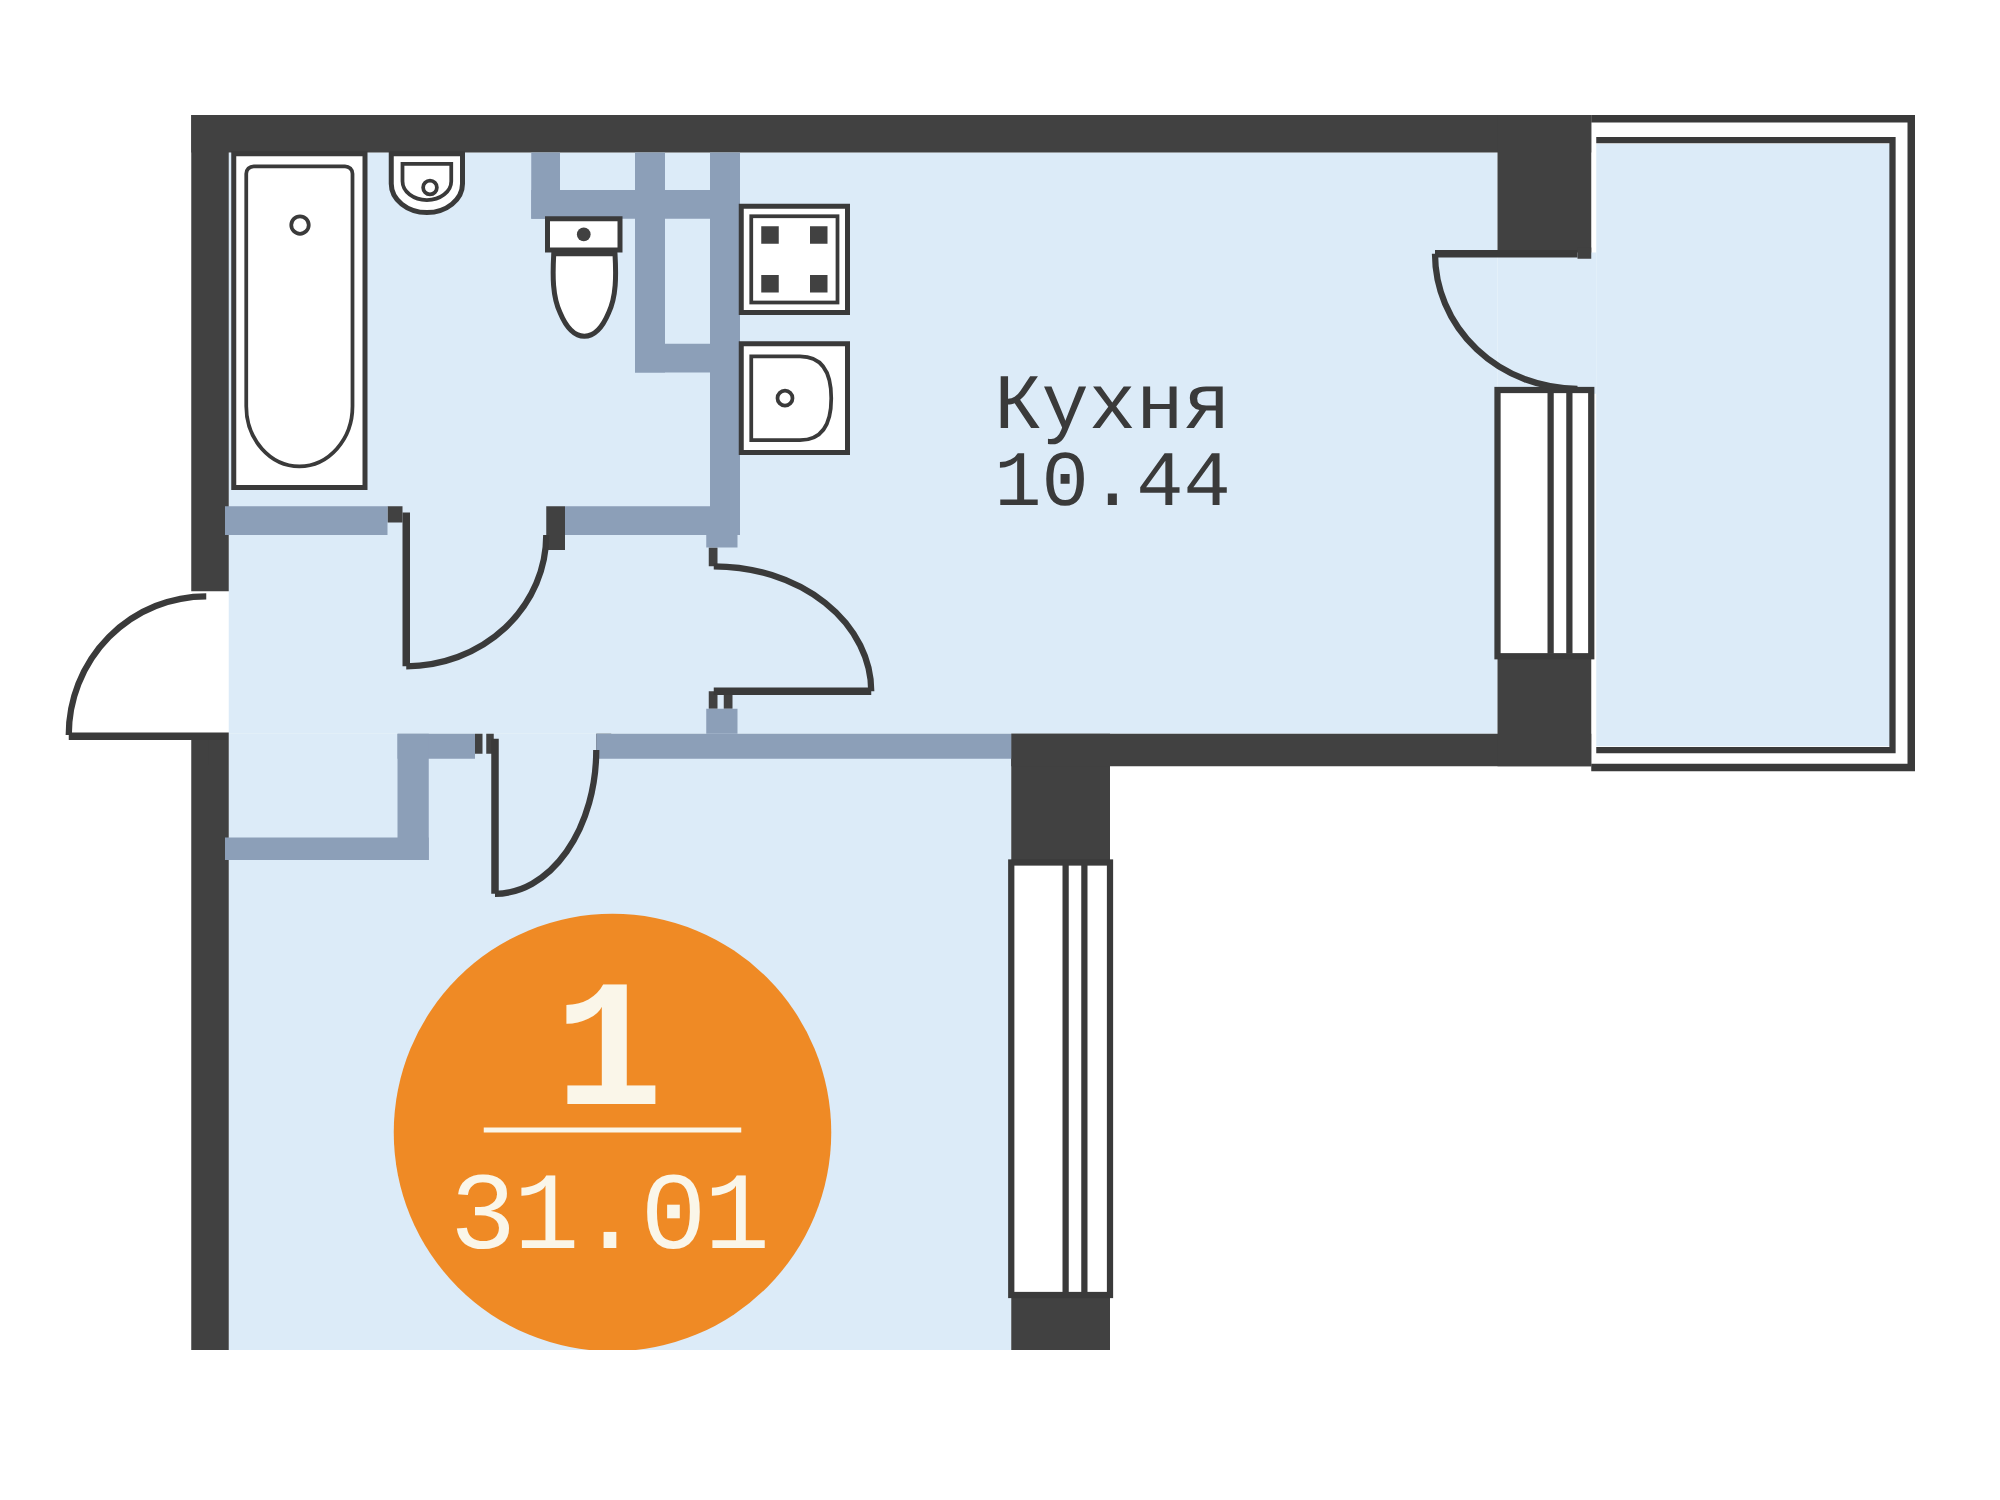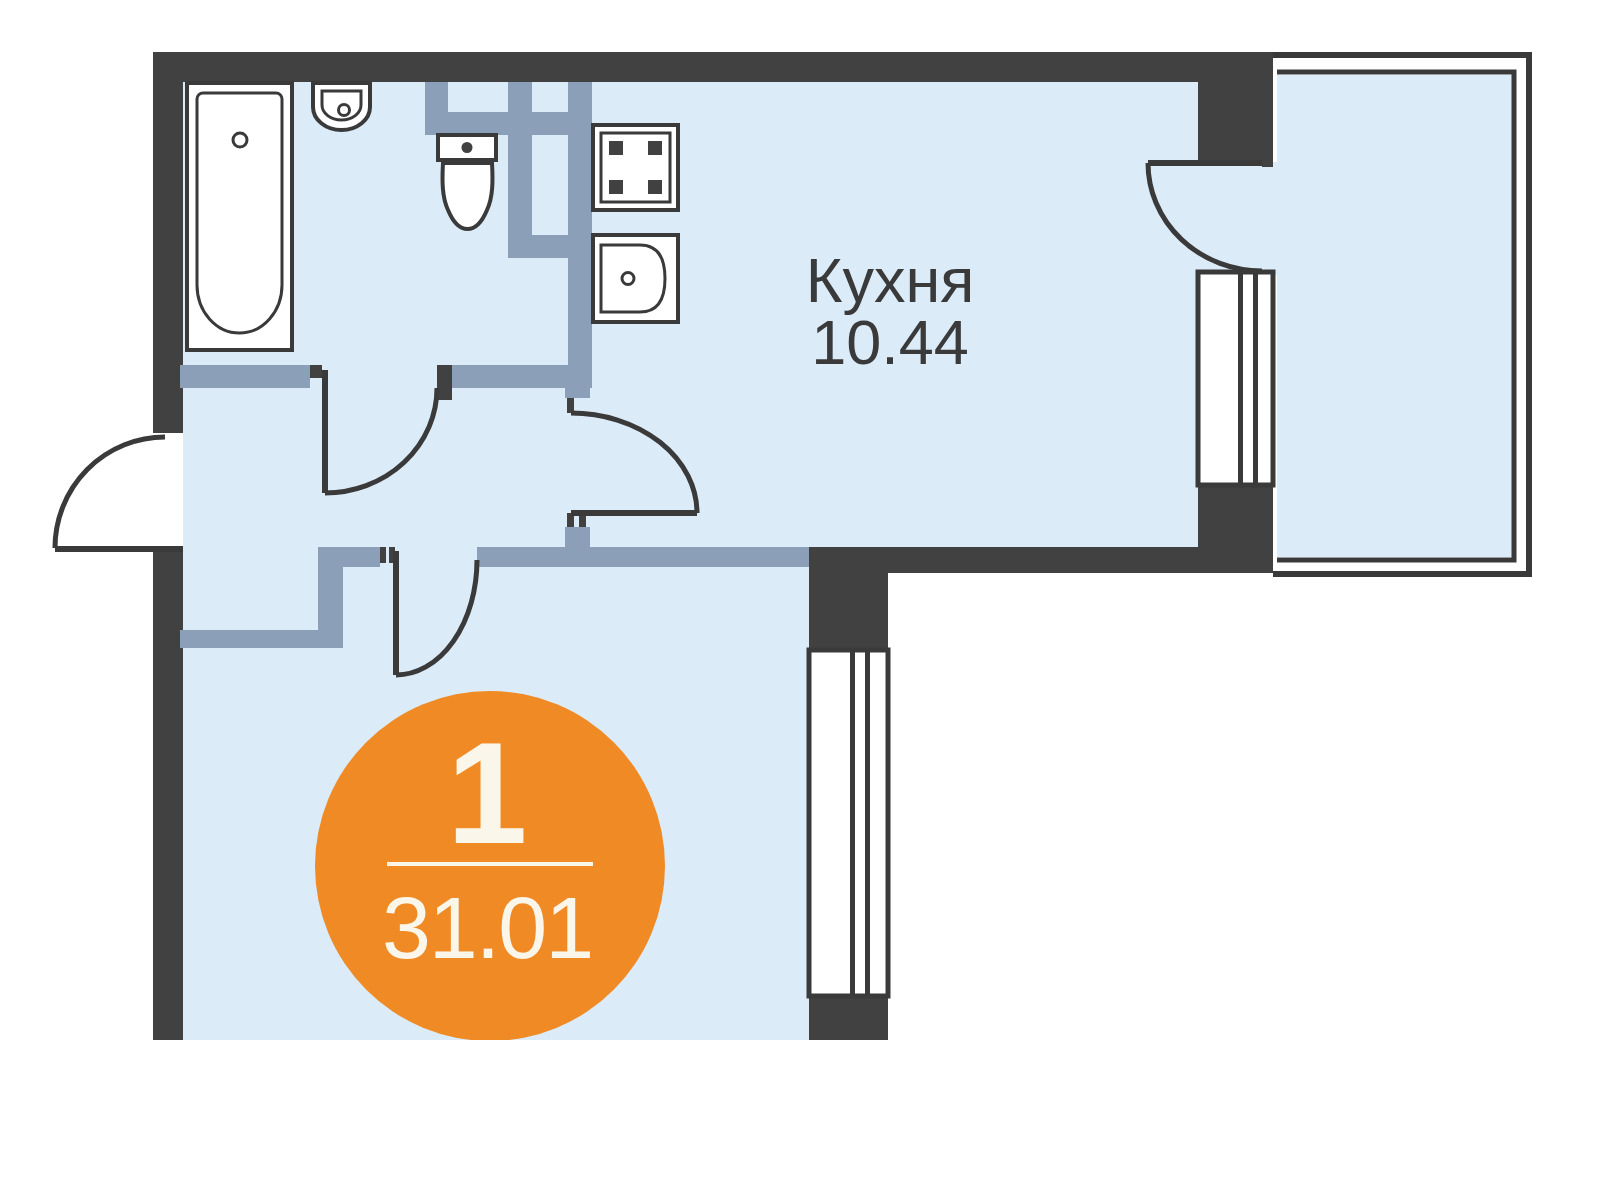--- a/index.html
+++ b/index.html
@@ -1,20 +1,21 @@
 <!DOCTYPE html>
 <html style="--wall: #414141; --partition: #8C9FB8; --floor: #DCEBF8; --accent: #EF8A25; --badgeText: #FAF6E9; --line: #3A3A3A; --white: #FFFFFF; --shadow: #CFCFCF;"><head>
 <meta charset="utf-8">
 <style>
   html,body { margin:0; padding:0; background:#ffffff; }
   .stage {
     position: relative;
     width: 1600px; height: 1040px;
     background: #ffffff;
-    font-family: Liberation Sans, sans-serif;
+    font-family: Liberation Mono, monospace;
+    margin-top: 40px;
   }
   svg { display:block; }
   .wall      { fill: var(--wall); }
   .partition { fill: var(--partition); }
   .floor     { fill: var(--floor); }
   .shadow    { stroke: var(--shadow); stroke-width: 3; }
   .fx        { fill: var(--white); stroke: var(--line); stroke-width: 4; }
   .fx-thin   { fill: none; stroke: var(--line); stroke-width: 3; }
   .burner    { fill: var(--wall); }
   .door-leaf { stroke: var(--line); stroke-width: 6; fill: none; }

